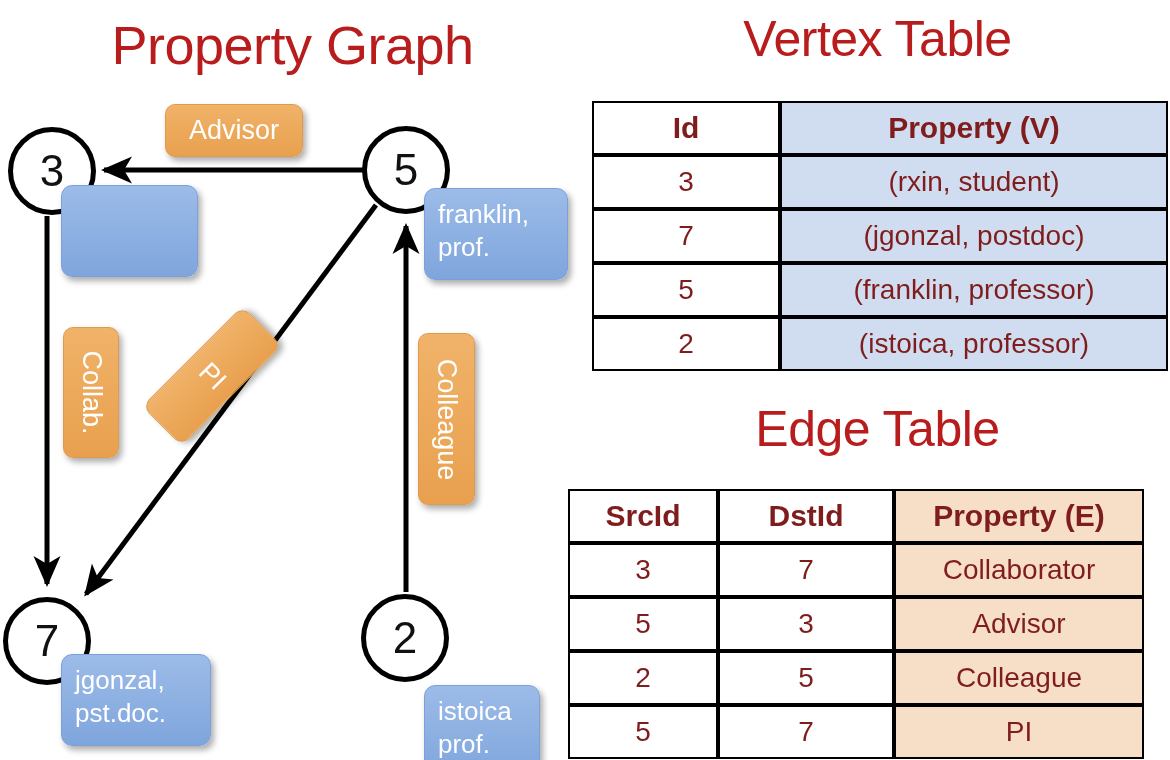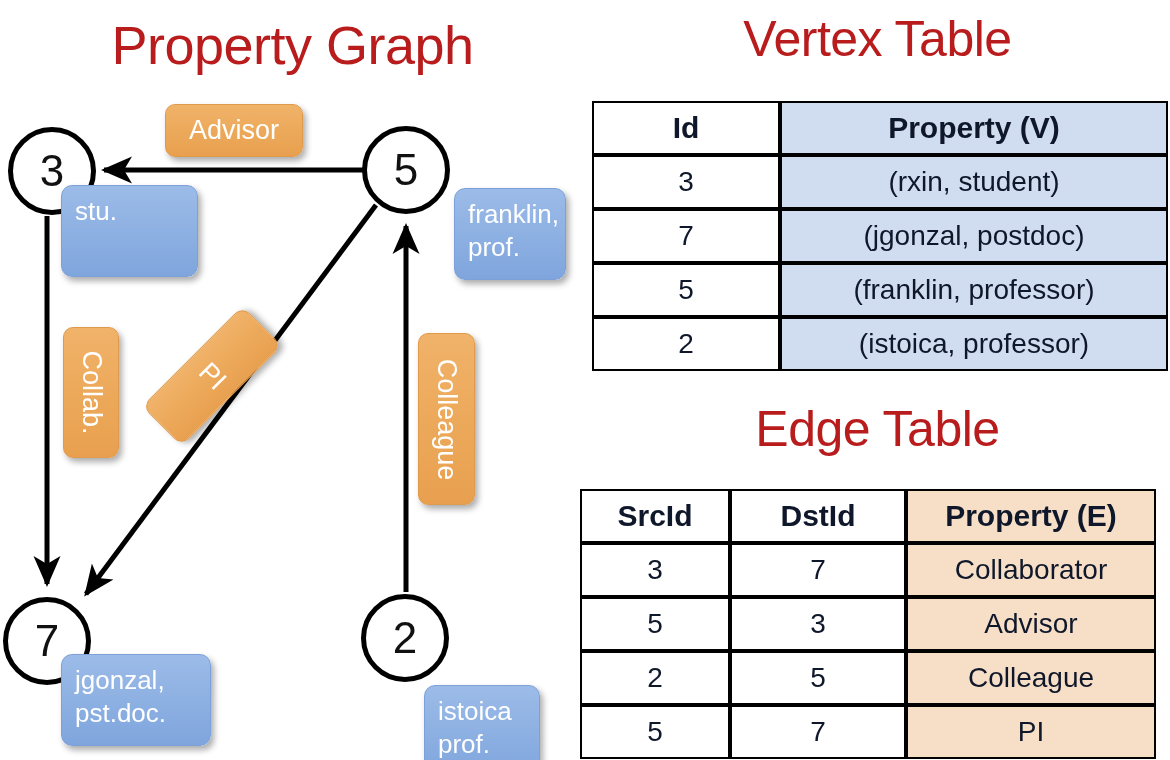--- a/index.html
+++ b/index.html
@@ -107,40 +107,40 @@
     border-collapse: separate;
     border-spacing: 0;
     font-family: "Liberation Sans", sans-serif;
     font-weight: 300;
   }
   .data-table td, .data-table th {
     border: 2px solid #000000;
     text-align: center;
     font-weight: 300;
     font-size: 28px;
-    color: #0f172a;
+    color: #7f1d1d;
     padding: 0;
     height: 54px;
     box-sizing: border-box;
   }
   .data-table th {
     font-weight: 700;
     font-size: 30px;
   }
   .hdr-plain { background: #ffffff; }
   .cell-plain { background: #ffffff; }
   .cell-blue  { background: #d0dcef; }
   .cell-orange{ background: #f7dfc7; }
 
   #vertex-table { left: 592px; top: 101px; }
   #vertex-table .col-id   { width: 188px; }
   #vertex-table .col-prop { width: 388px; }
   #vertex-table td, #vertex-table th { height: 54px; }
 
-  #edge-table { left: 580px; top: 489px; }
+  #edge-table { left: 568px; top: 489px; }
   #edge-table .col-src  { width: 150px; }
   #edge-table .col-dst  { width: 176px; }
   #edge-table .col-prop { width: 250px; }
   #edge-table td, #edge-table th { height: 54px; }
 </style>
 </head>
 <body>
 
 <div id="page">
 
@@ -175,24 +175,23 @@
       <span>5</span>
     </div>
     <div class="node-circle" style="left:3px;   top:597px;">
       <span>7</span>
     </div>
     <div class="node-circle" style="left:361px; top:594px;">
       <span>2</span>
     </div>
 
     <div class="prop-box" style="left:61px;  top:185px; width:137px; height:92px;">
-      <div>stu.</div>
-    </div>
-
-    <div class="prop-box" style="left:424px; top:188px; width:112px; height:92px;margin-left:30px;">
+    </div>
+
+    <div class="prop-box" style="left:424px; top:188px; width:144px; height:92px;">
       <div>franklin,</div>
       <div>prof.</div>
     </div>
 
     <div class="prop-box" style="left:61px;  top:654px; width:150px; height:92px;">
       <div>jgonzal,</div>
       <div>pst.doc.</div>
     </div>
 
     <div class="prop-box" style="left:424px; top:654px; width:116px; height:92px;margin-top:31px;">

